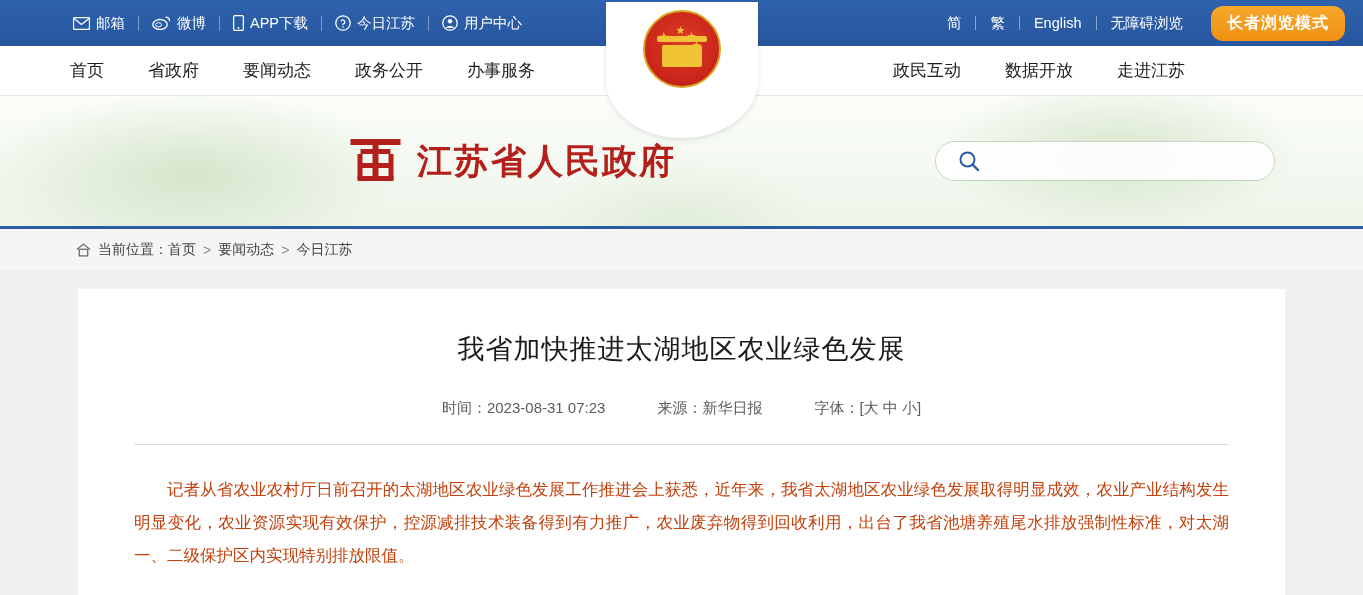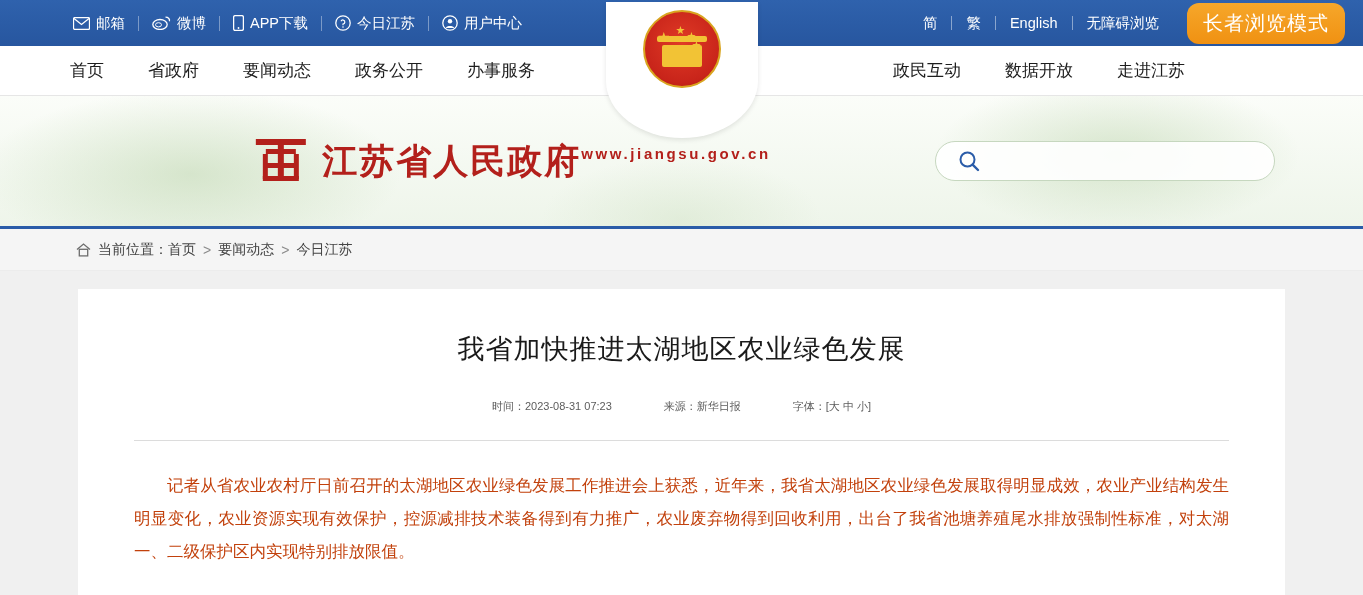--- a/index.html
+++ b/index.html
@@ -45,22 +45,22 @@
     font-size: 14.5px;
     padding: 0 14px;
     cursor: pointer;
     white-space: nowrap;
   }
   .tb-vsep { width:1px; height:14px; background: rgba(255,255,255,0.45); }
   .elder-btn {
     margin-left: 14px;
     background: linear-gradient(180deg,#f6a72a 0%, #f09112 100%);
     color: #ffffff;
-    font-size: 20px;
-    font-weight: normal;
+    font-size: 16px;
+    font-weight: bold;
     padding: 7px 16px;
     border-radius: 12px;
     cursor: pointer;
     letter-spacing: 1px;
     white-space: nowrap;
   }
 
   
   .navbar {
     height: 50px;
@@ -258,21 +258,21 @@
     color: #1a1a1a;
     font-family: Liberation Sans, sans-serif;
     font-weight: normal;
     letter-spacing: 1px;
     margin: 0 0 32px 0;
   }
   .article-meta {
     display: flex;
     justify-content: center;
     align-items: center;
-    font-size: 11px;
+    font-size: 15px;
     color: #5c5c5c;
     margin-bottom: 26px;
   }
   .meta-item { margin: 0 26px; white-space: nowrap; }
   .font-sizes { cursor: pointer; }
   .divider {
     border-top: 1px solid #dcdcdc;
     margin: 0 22px 28px 22px;
   }
   .article-text {
@@ -401,21 +401,20 @@
           <rect x="13" y="16" width="30" height="5" fill="#b3201b"></rect>
           <rect x="25" y="12" width="6" height="34" fill="#b3201b"></rect>
           <rect x="13" y="30" width="30" height="5" fill="#b3201b"></rect>
           <rect x="10" y="21" width="5" height="25" fill="#b3201b"></rect>
           <rect x="41" y="21" width="5" height="25" fill="#b3201b"></rect>
           <rect x="10" y="43" width="36" height="5" fill="#b3201b"></rect>
         </svg>
       </div>
       <div class="logo-text">
         <div class="logo-title">江苏省人民政府</div>
-        <div class="logo-url">www.jiangsu.gov.cn</div>
       </div>
     </div>
 
     <div class="search-box">
       <div class="search-btn">
         <svg width="24" height="24" viewBox="0 0 24 24">
           <circle cx="10.5" cy="10.5" r="7" fill="none" stroke="#2a5ca8" stroke-width="2"></circle>
           <line x1="15.6" y1="15.6" x2="21" y2="21" stroke="#2a5ca8" stroke-width="2.4" stroke-linecap="round"></line>
         </svg>
       </div>

